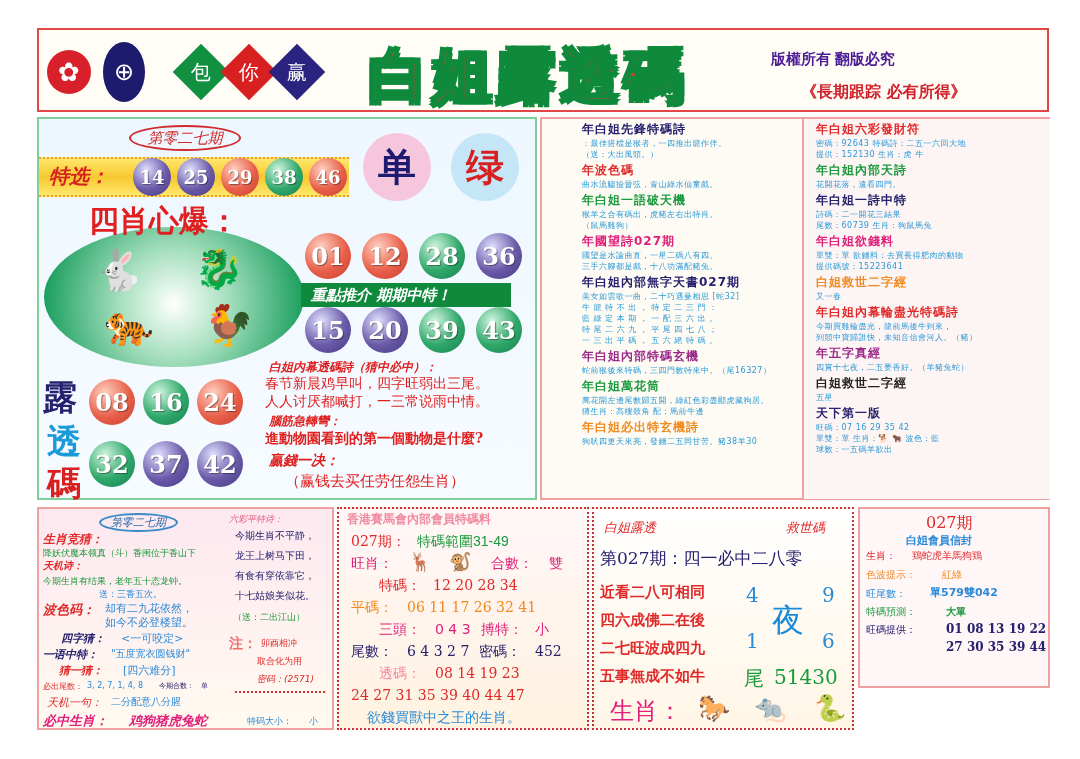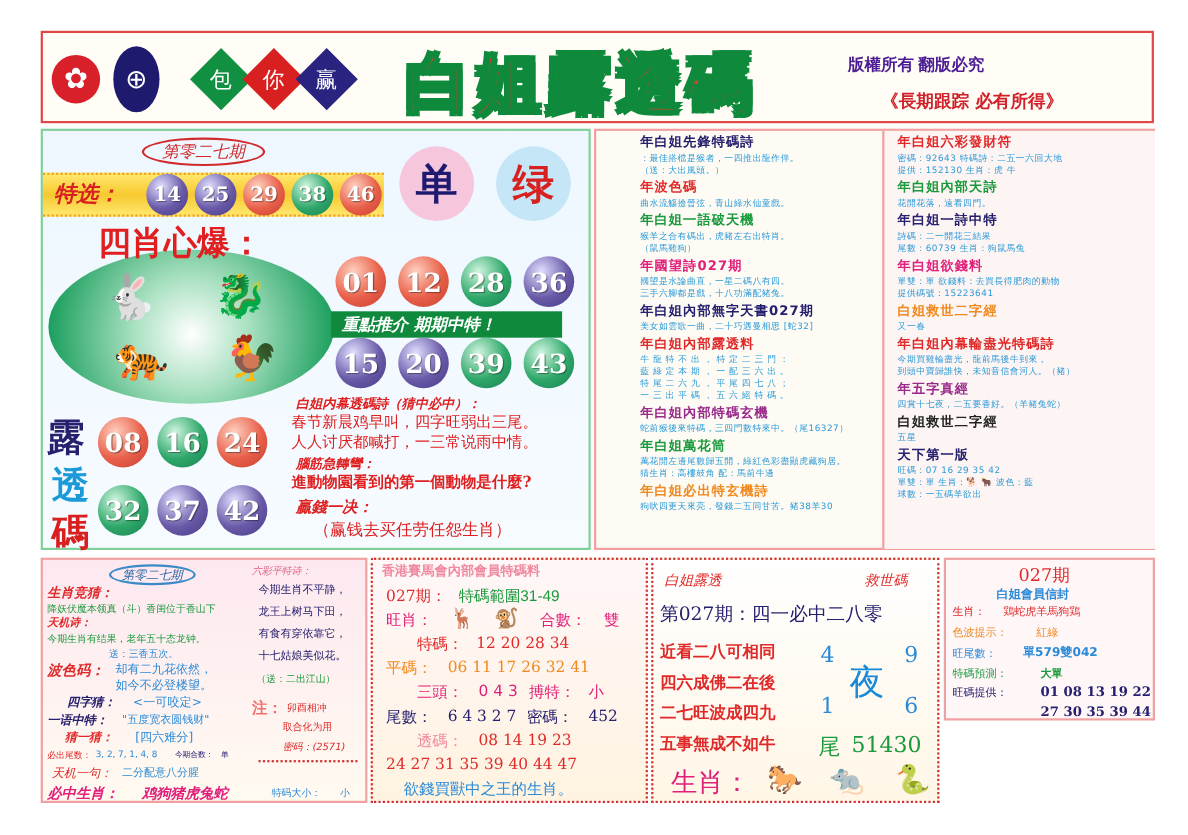--- a/index.html
+++ b/index.html
@@ -42,21 +42,21 @@
   #colB1 { left: 40px; top: 0px; width: 215px; height: 380px; }
   #colB2 { left: 260px; top: 0px; width: 248px; height: 380px; border-left: 2px solid #f0a0a0; background: #fdf4f4; }
   .sec-title { font-size: 12px; font-weight: bold; letter-spacing: 1px; margin-top: 2px; }
   .sec-body { font-size: 8px; color: #2a9ad8; line-height: 11px; letter-spacing: 0.5px; }
   .c-navy { color: #26206e; } .c-red { color: #e02a2a; } .c-green { color: #1a9a3c; } .c-pink { color: #e0207a; } .c-purple { color: #9a2a8a; } .c-orange { color: #f08a20; } .c-black { color: #222; }
 
   
   #bot1 { left: 37px; top: 507px; width: 297px; height: 223px; border: 2px solid #f0a0a0; background: linear-gradient(180deg,#fde8f0,#fffaf0); }
   #bot2 { left: 337px; top: 507px; width: 252px; height: 223px; border: 2px dotted #d03030; background: linear-gradient(180deg,#fff6f8,#fff3e0); }
   #bot3 { left: 592px; top: 507px; width: 262px; height: 223px; border: 2px dotted #d03030; background: linear-gradient(180deg,#ffffff,#fff6e6); }
-  #bot4 { left: 858px; top: 507px; width: 192px; height: 148px; border: 2px solid #f0a0a0; background: #fff6f8; }
+  #bot4 { left: 858px; top: 507px; width: 192px; height: 181px; border: 2px solid #f0a0a0; background: #fff6f8; }
   .t { position:absolute; white-space: nowrap; }
 </style>
 </head>
 <body>
 
 <div id="header" class="abs">
   <div class="abs logo-hk">✿</div>
   <div class="abs logo-jc">⊕</div>
   <div class="abs diamond" style="left:142px;background:#109040">
       <span>包</span>
@@ -130,21 +130,20 @@
       <div class="sec-title c-red">年波色碼</div>
       <div class="sec-body">曲水流觴撿晉弦，青山綠水仙童戲。</div>
       <div class="sec-title c-green">年白姐一語破天機</div>
       <div class="sec-body">猴羊之合有碼出，虎豬左右出特肖。</div>
       <div class="sec-body">（鼠馬雞狗）</div>
       <div class="sec-title c-pink">年國望詩027期</div>
       <div class="sec-body">國望是水論曲直，一星二碼八有四。</div>
       <div class="sec-body">三手六腳都是戲，十八功滿配豬兔。</div>
       <div class="sec-title c-navy">年白姐內部無字天書027期</div>
       <div class="sec-body">美女如雲歌一曲，二十巧遇曼相思 [蛇32]</div>
-      <div class="sec-title c-red">年白姐內部露透料</div>
       <div class="sec-body">牛 龍 特 不 出 ， 特 定 二 三 門 ：</div>
       <div class="sec-body">藍 綠 定 本 期 ， 一 配 三 六 出 。</div>
       <div class="sec-body">特 尾 二 六 九 ， 平 尾 四 七 八 ；</div>
       <div class="sec-body">一 三 出 平 碼 ， 五 六 絕 特 碼 。</div>
       <div class="sec-title c-purple">年白姐內部特碼玄機</div>
       <div class="sec-body">蛇前猴後來特碼，三四門數特來中。（尾16327）</div>
       <div class="sec-title c-green">年白姐萬花筒</div>
       <div class="sec-body">萬花開左邊尾數歸五開，綠紅色彩盡顯虎藏狗居。</div>
       <div class="sec-body">猜生肖：高樓鼓角 配：馬前牛邊</div>
       <div class="sec-title c-orange">年白姐必出特玄機詩</div>

